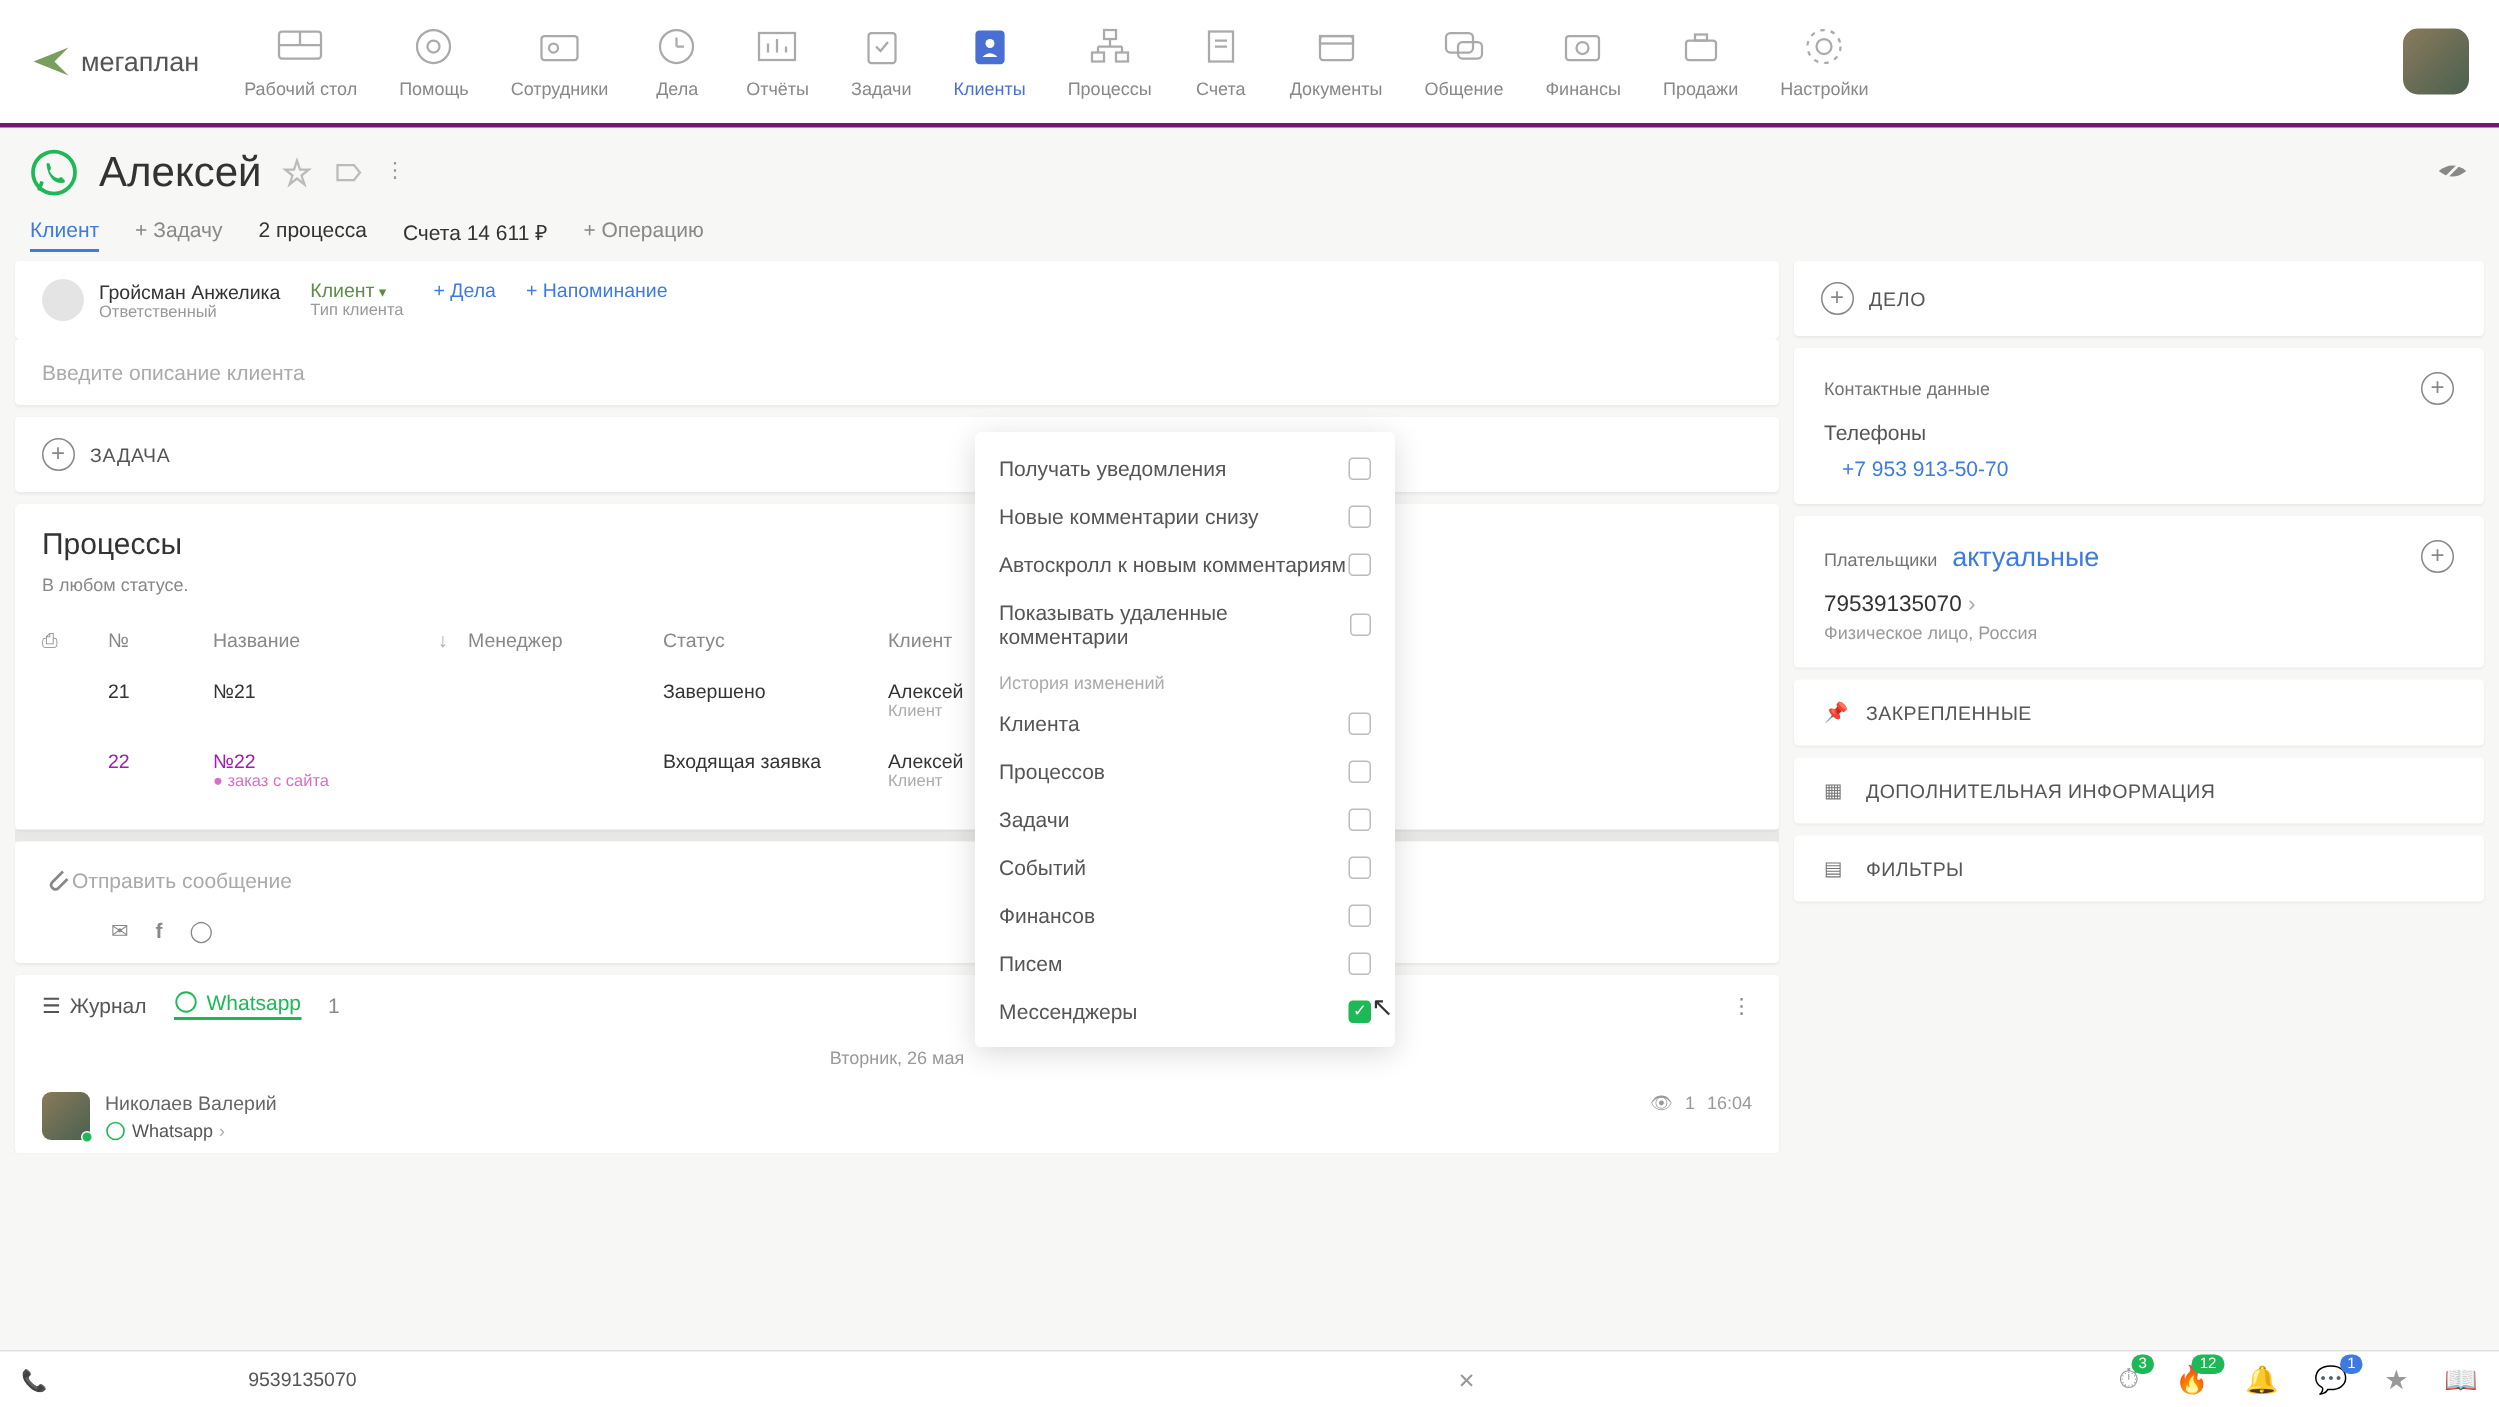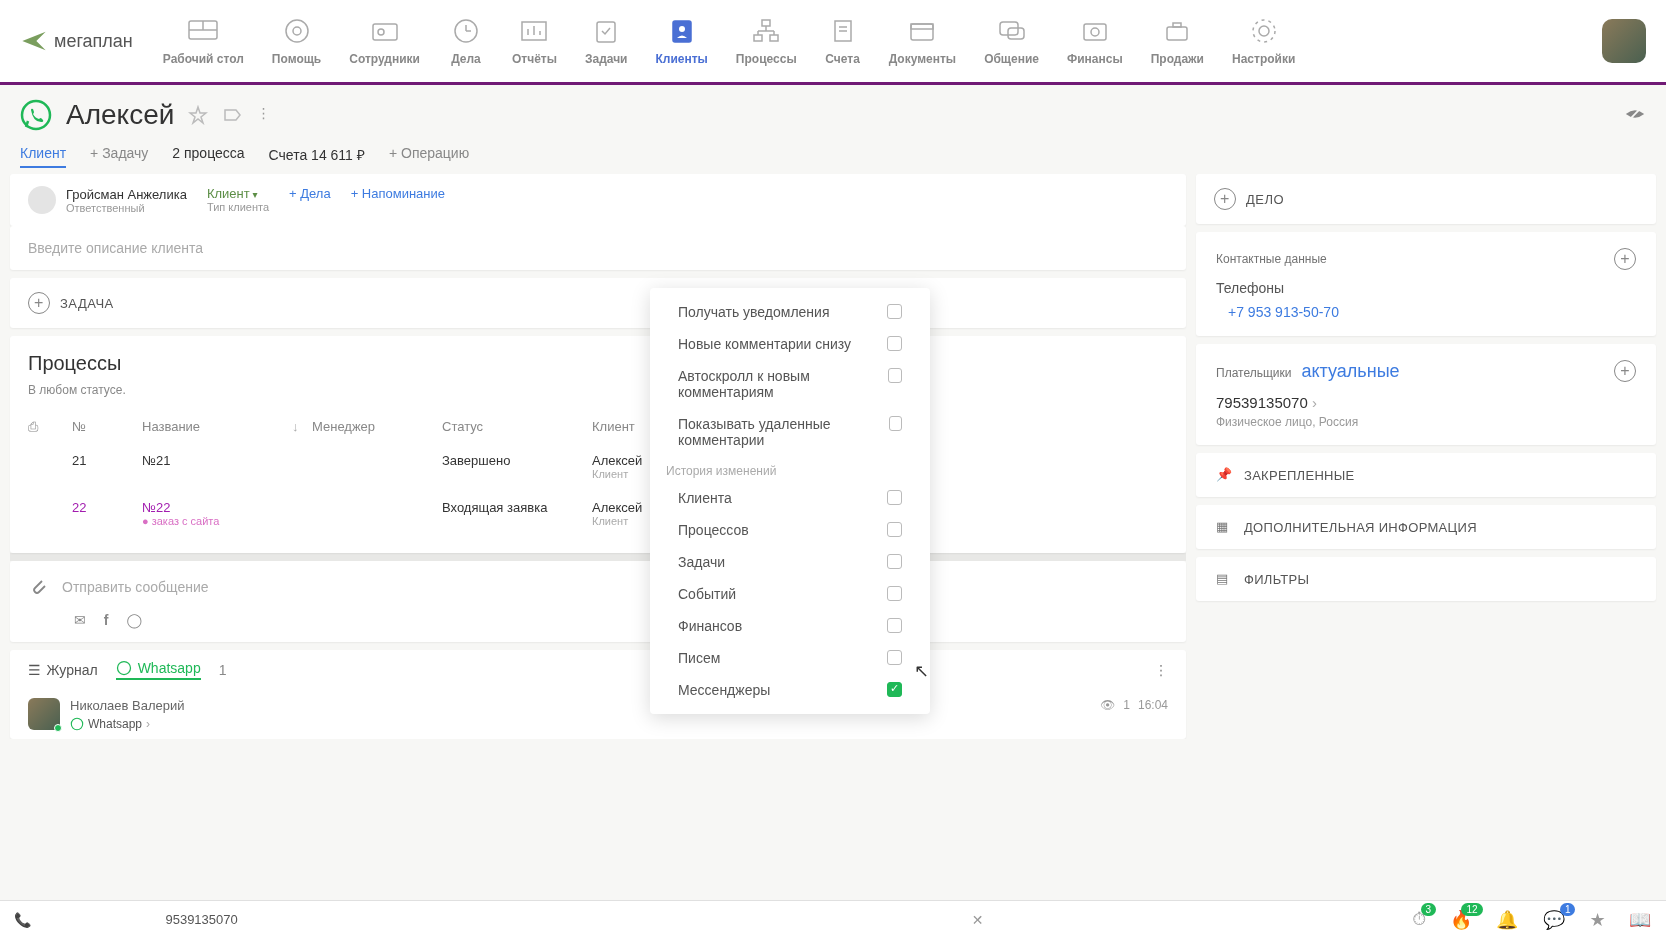--- a/index.html
+++ b/index.html
@@ -1,21 +1,21 @@
 <!DOCTYPE html>
 <html><head>
 <meta charset="utf-8">
 <style>
 * { box-sizing: border-box; margin: 0; padding: 0; }
 body { font-family: -apple-system, Arial, sans-serif; font-size: 14px; color: #333; background: #f7f7f5; }
 .top-nav { background: #fff; border-bottom: 3px solid #701a75; display: flex; align-items: center; padding: 8px 20px; height: 85px; }
 .logo { display: flex; align-items: center; gap: 6px; margin-right: 30px; }
 .logo svg { width: 28px; height: 28px; }
 .logo-text { font-size: 18px; color: #555; }
-.nav-items { display: flex; gap: 28px; flex: 1; font-weight: bold; }
+.nav-items { display: flex; gap: 28px; flex: 1; }
 .nav-item { display: flex; flex-direction: column; align-items: center; gap: 6px; cursor: pointer; color: #888; }
 .nav-item.active { color: #4a6fd4; }
 .nav-icon { width: 36px; height: 30px; display: flex; align-items: center; justify-content: center; }
 .nav-icon svg { width: 32px; height: 28px; stroke: #aaa; fill: none; stroke-width: 1.5; }
 .nav-item.active .nav-icon svg { stroke: #4a6fd4; fill: #4a6fd4; }
 .nav-label { font-size: 12px; }
 .avatar { width: 44px; height: 44px; border-radius: 10px; background: linear-gradient(135deg,#8a7a5a,#4a6050); margin-left: auto; }
 .header { padding: 14px 20px; display: flex; align-items: center; gap: 14px; }
 .wa-icon { width: 32px; height: 32px; }
 .client-name { font-size: 28px; color: #333; }
@@ -52,21 +52,21 @@
 .col-num { width: 70px; }
 .col-name { width: 150px; }
 .col-sort { width: 20px; color: #aaa; }
 .col-mgr { width: 130px; }
 .col-status { width: 150px; }
 .col-client { flex: 1; }
 .row-orange .col-num, .row-orange .col-name .main { color: #a21caf; }
 .sub-txt { font-size: 11px; color: #aaa; }
 .dot-pink { color: #d96fc4; }
 .divider-gray { height: 8px; background: #e8e8e6; }
-.msg-box { display: flex; align-items: center; gap: 14px; padding: 14px 18px; }
+.msg-box { display: flex; align-items: center; padding: 14px 18px; }
 .attach-icon { color: #888; cursor: pointer; }
 .msg-input { flex: 1; color: #aaa; font-size: 14px; }
 .social-row { display: flex; gap: 18px; padding: 0 18px 14px 64px; color: #888; }
 .social-row span { cursor: pointer; }
 .journal-row { display: flex; align-items: center; gap: 18px; padding: 10px 18px; font-size: 14px; }
 .journal-tab { display: flex; align-items: center; gap: 6px; color: #555; cursor: pointer; }
 .wa-tab { color: #1fb857; border-bottom: 2px solid #1fb857; padding-bottom: 2px; }
 .wa-count { color: #888; }
 .journal-dots { margin-left: auto; color: #888; cursor: pointer; }
 .date-divider { text-align: center; font-size: 12px; color: #999; padding: 8px; }
@@ -83,21 +83,21 @@
 .right-sub { font-size: 14px; color: #555; margin-top: 10px; }
 .phone-link { color: #3d7be0; margin-left: 12px; margin-top: 8px; display: inline-block; font-weight: 500; }
 .payer-row { display: flex; align-items: baseline; gap: 10px; }
 .payer-actual { color: #3d7be0; font-size: 18px; }
 .payer-num { font-size: 15px; margin-top: 12px; }
 .payer-num::after { content: " ›"; color: #aaa; }
 .payer-sub { font-size: 12px; color: #999; margin-top: 4px; }
 .small-section { display: flex; align-items: center; gap: 12px; padding: 14px 20px; font-size: 13px; color: #555; letter-spacing: 0.3px; cursor: pointer; }
 .pin-icon, .info-icon, .filter-icon { width: 16px; height: 16px; color: #777; }
 .popup { position: absolute; background: #fff; box-shadow: 0 4px 20px rgba(0,0,0,0.15); border-radius: 4px; width: 280px; left: 650px; top: 288px; z-index: 100; padding: 8px 0; }
-.popup-item { display: flex; align-items: flex-start; justify-content: space-between; padding: 8px 28px; font-size: 14px; color: #555; cursor: pointer; }
+.popup-item { display: flex; align-items: center; justify-content: space-between; padding: 8px 16px; font-size: 14px; color: #555; cursor: pointer; }
 .popup-divider { font-size: 12px; color: #aaa; padding: 8px 16px 4px; }
 .checkbox { width: 15px; height: 15px; border: 1.5px solid #bbb; border-radius: 3px; }
 .checkbox.checked { background: #1fb857; border-color: #1fb857; position: relative; }
 .checkbox.checked::after { content: "✓"; color: #fff; font-size: 11px; position: absolute; top: -1px; left: 2px; }
 .cursor { position: absolute; left: 914px; top: 660px; z-index: 101; font-size: 18px; }
 .bottom-bar { position: fixed; bottom: 0; left: 0; right: 0; height: 38px; background: #fff; border-top: 1px solid #e0e0e0; display: flex; align-items: center; padding: 0 14px; gap: 14px; }
 .bb-phone { color: #bbb; }
 .bb-number { font-size: 13px; color: #555; margin-left: 120px; }
 .bb-close { color: #999; margin-left: 720px; cursor: pointer; }
 .bb-icons { margin-left: auto; display: flex; gap: 24px; align-items: center; color: #999; }
@@ -368,20 +368,21 @@
           </span>
         <span class="journal-tab wa-tab">
           <svg width="16" height="16" viewBox="0 0 32 32">
               <circle cx="16" cy="16" r="13" fill="none" stroke="#1fb857" stroke-width="2.5"></circle>
             </svg>
           <span>Whatsapp</span>
         </span>
         <span class="wa-count">1</span>
         <span class="journal-dots">⋮</span>
       </div>
+      <div class="date-divider">Вторник, 26 мая</div>
       <div class="msg-item">
         <div class="msg-avatar">
             <div class="online-dot"></div>
           </div>
         <div class="msg-body">
           <div class="msg-author">Николаев Валерий</div>
           <div class="msg-via">
             <svg width="14" height="14" viewBox="0 0 32 32">
                 <circle cx="16" cy="16" r="13" fill="none" stroke="#1fb857" stroke-width="2.5"></circle>
               </svg>

